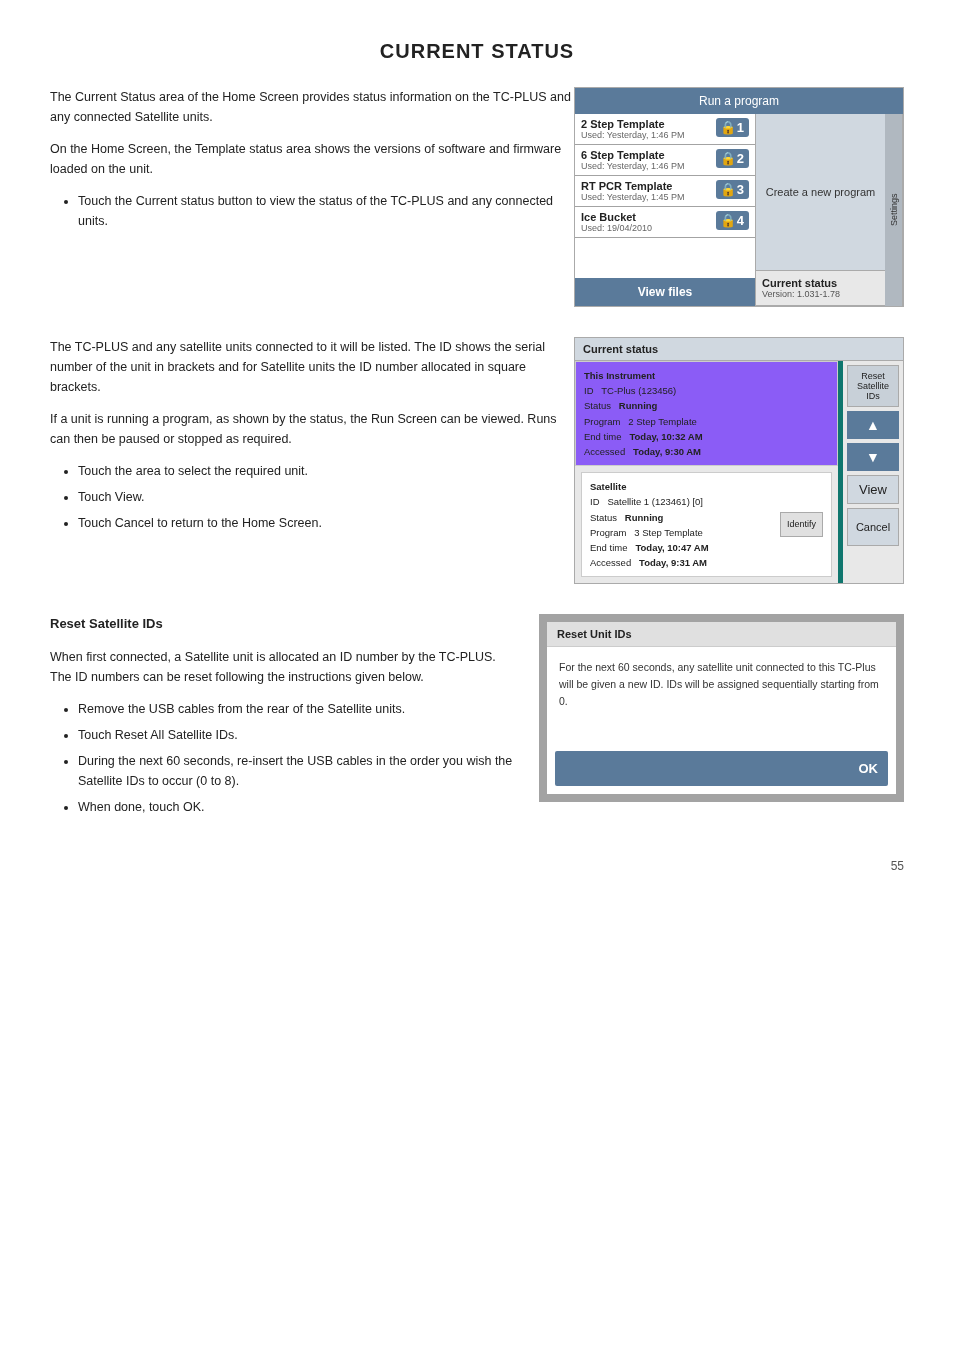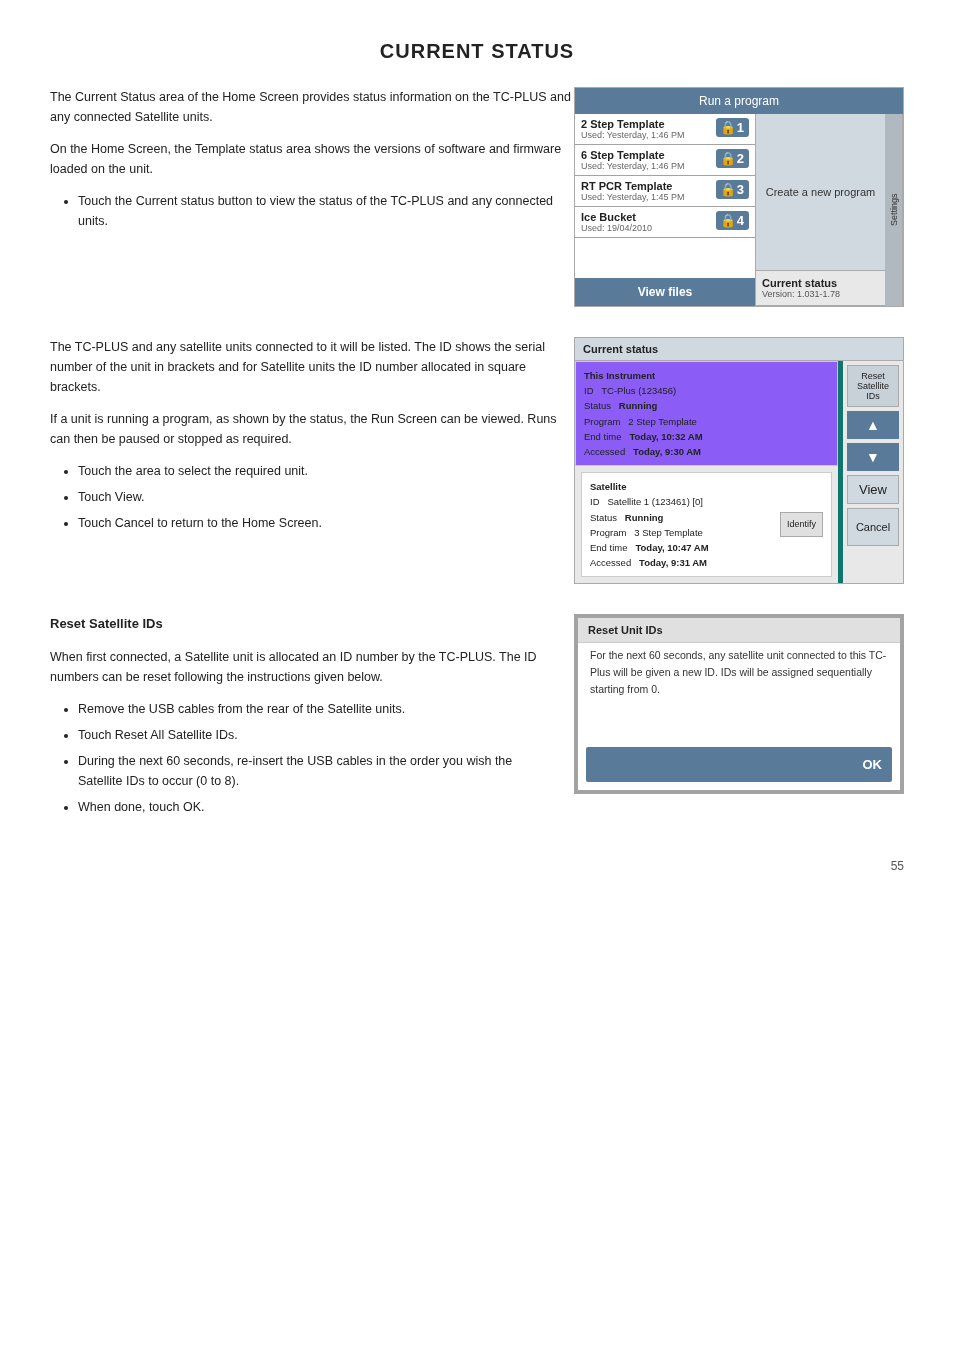--- a/index.html
+++ b/index.html
@@ -189,35 +189,35 @@
       font-size: 14px;
       text-align: center;
       cursor: pointer;
       margin-bottom: 2px;
     }
     .cs-view-btn { background: #d0d8e0; padding: 6px 4px; text-align: center; font-size: 13px; cursor: pointer; margin-bottom: 2px; border: 1px solid #aaa; }
     .cs-cancel-btn { background: #d0d8e0; padding: 12px 4px; text-align: center; font-size: 11px; cursor: pointer; border: 1px solid #aaa; }
 
     
     .reset-screen {
-      border: 4px solid #a3a3a3;
+      border: 8px solid #a3a3a3;
       background: #fff;
-      width: 330px;
+      width: 365px;
       font-size: 11px;
       margin-top: 0;
     }
     .reset-header {
       background: #e0e0e0;
       padding: 6px 10px;
       font-size: 11px;
       font-weight: bold;
       border-bottom: 1px solid #ccc;
     }
     .reset-body {
-      padding: 4px 12px;
+      padding: 12px 12px;
       font-size: 10.5px;
       line-height: 1.6;
       color: #333;
       min-height: 100px;
     }
     .reset-ok-btn {
       background: #5a7a9a;
       color: #fff;
       text-align: right;
       padding: 10px;

